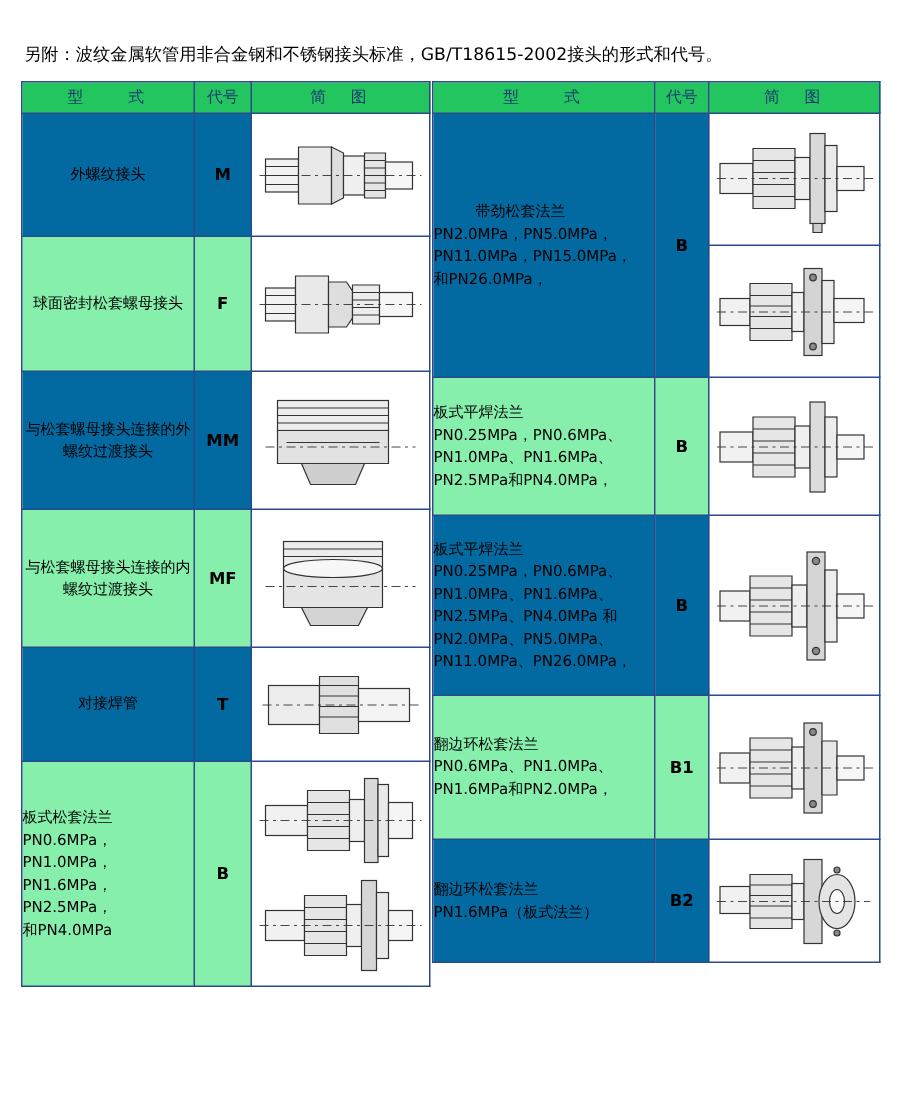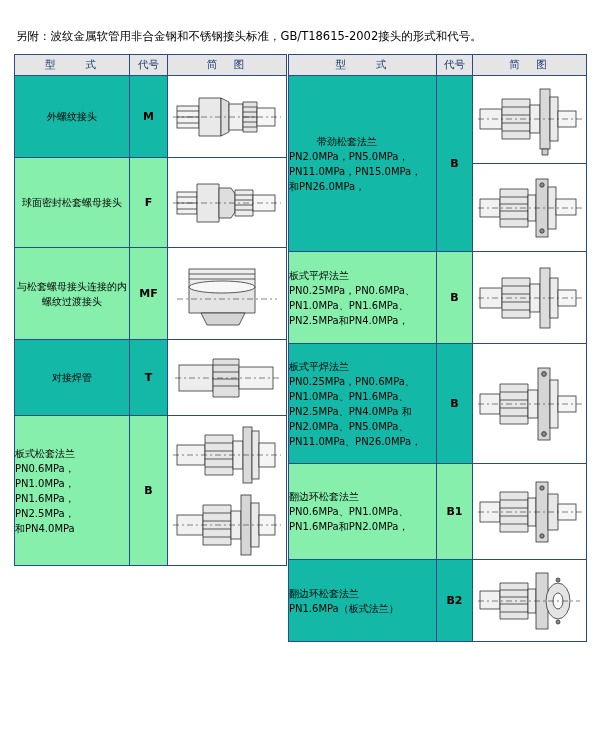--- a/index.html
+++ b/index.html
@@ -40,21 +40,21 @@
     border: 1px solid #2b4a8b;
   }
   table.spec.left { width: 272px; }
   table.spec.right { width: 300px; margin-left: 1px; }
   table.spec th, table.spec td {
     border: 1px solid #2b4a8b;
     padding: 0;
     vertical-align: middle;
   }
   thead th {
-    background: #e5e5e5;
+    background: #22c55e;
     height: 20px;
     font-size: 10.5px;
     font-weight: normal;
     color: #1b3a72;
     text-align: center;
     letter-spacing: 3px;
   }
   thead th.code { letter-spacing: 0px; }
   td.desc {
     padding: 4px 6px;
@@ -68,21 +68,21 @@
   td.code {
     text-align: center;
     font-size: 11px;
     font-weight: bold;
   }
   td.fig {
     text-align: center;
     background: #ffffff;
   }
   tr.tint td.desc, tr.tint td.code { background: #86efac; }
-  tr.plain td.desc, tr.plain td.code { background: #14b8a6; }
+  tr.plain td.desc, tr.plain td.code { background: #0369a1; }
   td.fig svg { display: block; margin: 0 auto; }
 </style>
 </head>
 <body>
 
 <div class="page">
 
   <div class="doc-title">另附：波纹金属软管用非合金钢和不锈钢接头标准，GB/T18615-2002接头的形式和代号。</div>
 
   <div class="tables">
@@ -145,20 +145,38 @@
                   <line x1="64" y1="32" x2="82" y2="32"></line>
                 <line x1="64" y1="37" x2="82" y2="37"></line>
                   <line x1="64" y1="42" x2="82" y2="42"></line>
                 <rect x="82" y="27" width="22" height="16" fill="#f6f6f6"></rect>
                 <line x1="2" y1="35" x2="110" y2="35" stroke-dasharray="6 3 2 3" stroke-width="0.6"></line>
               </g>
             </svg>
           </td>
         </tr>
 
+        <tr class="plain" style="height:92px">
+          <td class="desc center">与松套螺母接头连接的外螺纹过渡接头</td>
+          <td class="code">MM</td>
+          <td class="fig">
+            <svg width="112" height="74" viewBox="0 0 112 74">
+              <g fill="none" stroke="#333" stroke-width="0.8">
+                <rect x="14" y="10" width="74" height="20" fill="#ededed"></rect>
+                <line x1="14" y1="15" x2="88" y2="15"></line>
+                  <line x1="14" y1="20" x2="88" y2="20"></line>
+                  <line x1="14" y1="25" x2="88" y2="25"></line>
+                <path d="M14 30 L88 30 L88 52 L14 52 Z" fill="#e2e2e2"></path>
+                <path d="M30 52 L72 52 L66 66 L36 66 Z" fill="#cfcfcf"></path>
+                <line x1="20" y1="38" x2="82" y2="38"></line>
+                <line x1="6" y1="41" x2="106" y2="41" stroke-dasharray="6 3 2 3" stroke-width="0.6"></line>
+              </g>
+            </svg>
+          </td>
+        </tr>
 
         <tr class="tint" style="height:92px">
           <td class="desc center">与松套螺母接头连接的内螺纹过渡接头</td>
           <td class="code">MF</td>
           <td class="fig">
             <svg width="112" height="74" viewBox="0 0 112 74">
               <g fill="none" stroke="#333" stroke-width="0.8">
                 <rect x="18" y="12" width="66" height="18" fill="#ededed"></rect>
                 <line x1="18" y1="17" x2="84" y2="17"></line>
                   <line x1="18" y1="22" x2="84" y2="22"></line>

